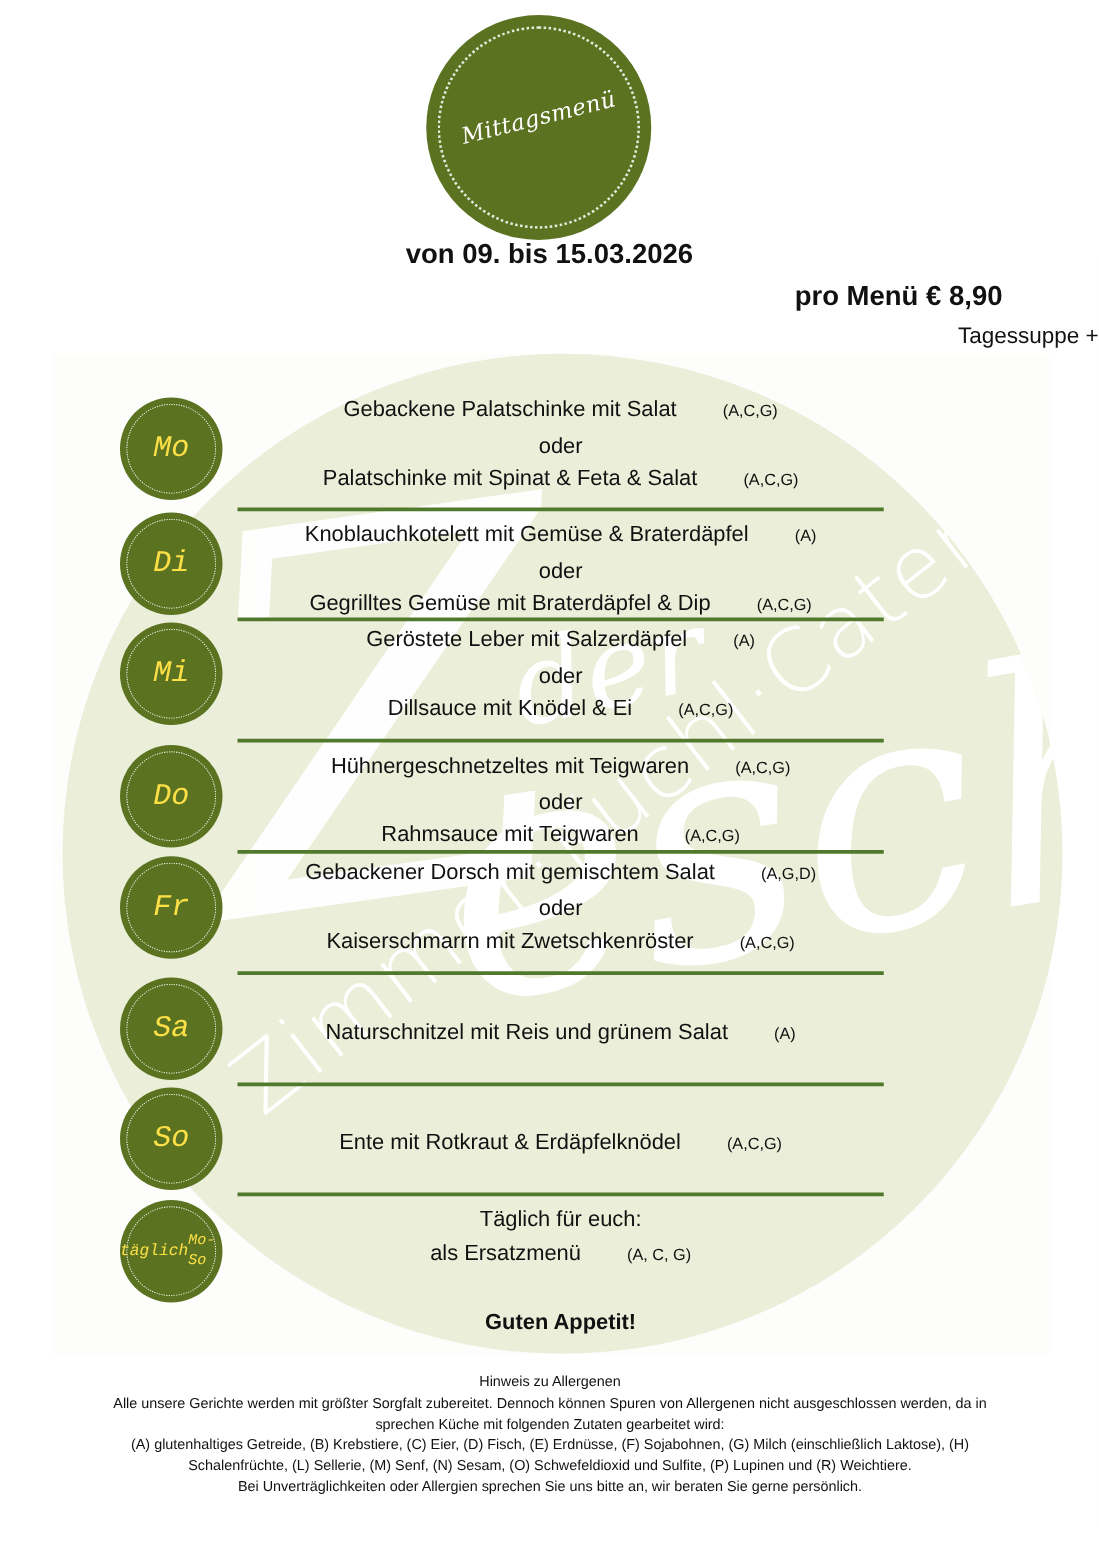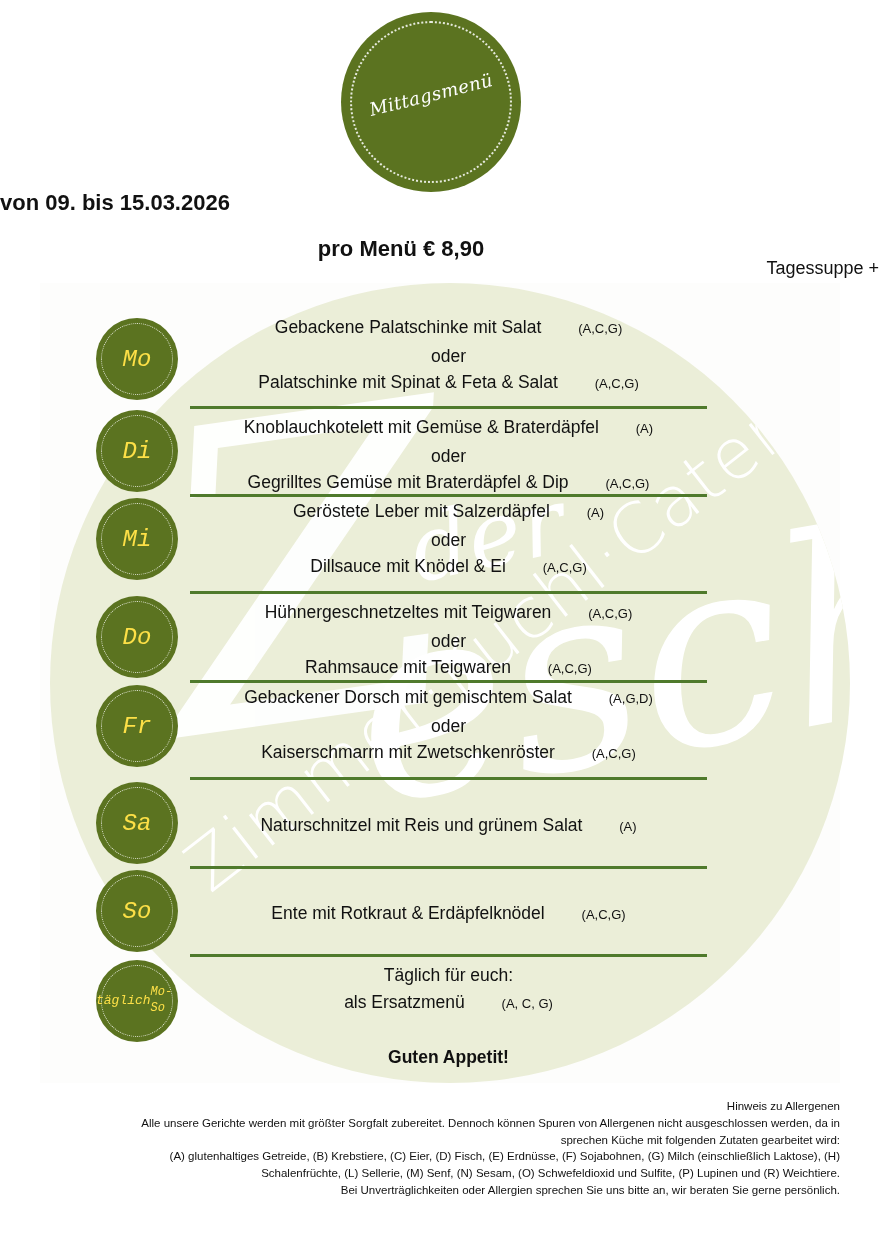--- a/index.html
+++ b/index.html
@@ -7,24 +7,24 @@
          font-family: "Liberation Sans", sans-serif; color: #111; }
 
   .header-badge { position: absolute; left: 341px; top: 12px; width: 180px; height: 180px;
                   border-radius: 50%; background: #5b7320; }
   .header-badge .ring { position: absolute; inset: 9px; border-radius: 50%;
                         border: 2px dotted rgba(255,255,255,0.85); }
   .header-badge .script { position: absolute; left: 0; right: 0; top: 72px; text-align: center;
                           color: #fff; font-family: "DejaVu Serif", serif; font-style: italic;
                           font-size: 18px; transform: rotate(-14deg); letter-spacing: 0.5px; }
 
-  .date-range { position: absolute; left: 0; width: 879px; top: 190px; text-align: left;
+  .date-range { position: absolute; left: 0; width: 879px; top: 190px; text-align: center;
                 font-weight: bold; font-size: 22px; }
-  .price { position: absolute; left: 0; width: 802px; top: 224px; text-align: center;
-           font-weight: bold; font-size: 22px; margin-top: 12px; }
+  .price { position: absolute; left: 0; width: 802px; top: 224px; text-align: right;
+           font-weight: bold; font-size: 22px; }
   .soup { position: absolute; left: 0; width: 879px; top: 258px; text-align: right; font-size: 18px; }
 
   .panel { position: absolute; left: 40px; top: 283px; width: 800px; height: 800px; background: #fdfdfc; }
   .bg-circle { position: absolute; left: 50px; top: 283px; width: 800px; height: 800px;
                border-radius: 50%; background: #ebeed8; overflow: hidden; }
   .wm { position: absolute; color: #ffffff; font-family: "DejaVu Serif", serif; font-style: italic; }
   .wm-z { left: 110px; top: 80px; font-size: 420px; line-height: 1; transform: rotate(-8deg); opacity: 0.95; }
   .wm-sch { left: 300px; top: 250px; font-size: 260px; line-height: 1; transform: rotate(-10deg); }
   .wm-der { left: 360px; top: 200px; font-size: 90px; transform: rotate(-12deg); }
   .wm-sub { left: 120px; top: 560px; font-family: "DejaVu Sans", sans-serif; font-style: normal;
@@ -41,21 +41,21 @@
   .day-badge .lbl.small { font-size: 13px; line-height: 1.3; }
   .day-badge .lbl.small span:last-child { font-size: 12px; }
 
   .divider { position: absolute; left: 190px; width: 517px; height: 3px; background: #4f7a2c; }
 
   .entry { position: absolute; left: 190px; width: 517px; text-align: center; font-size: 17.5px;
            line-height: 26.5px; }
   .entry .alg { font-size: 13px; padding-left: 32px; }
   .entry.bold { font-weight: bold; }
 
-  .notice { position: absolute; left: 40px; width: 800px; top: 1098px; text-align: right;
+  .notice { position: absolute; left: 40px; width: 800px; top: 1098px; text-align: center;
             font-size: 11.5px; line-height: 16.8px; }
 </style>
 </head>
 <body>
 
 <div class="header-badge">
   <div class="ring"></div>
   <div class="script">Mittagsmenü</div>
 </div>
 <div class="date-range">von 09. bis 15.03.2026</div>

